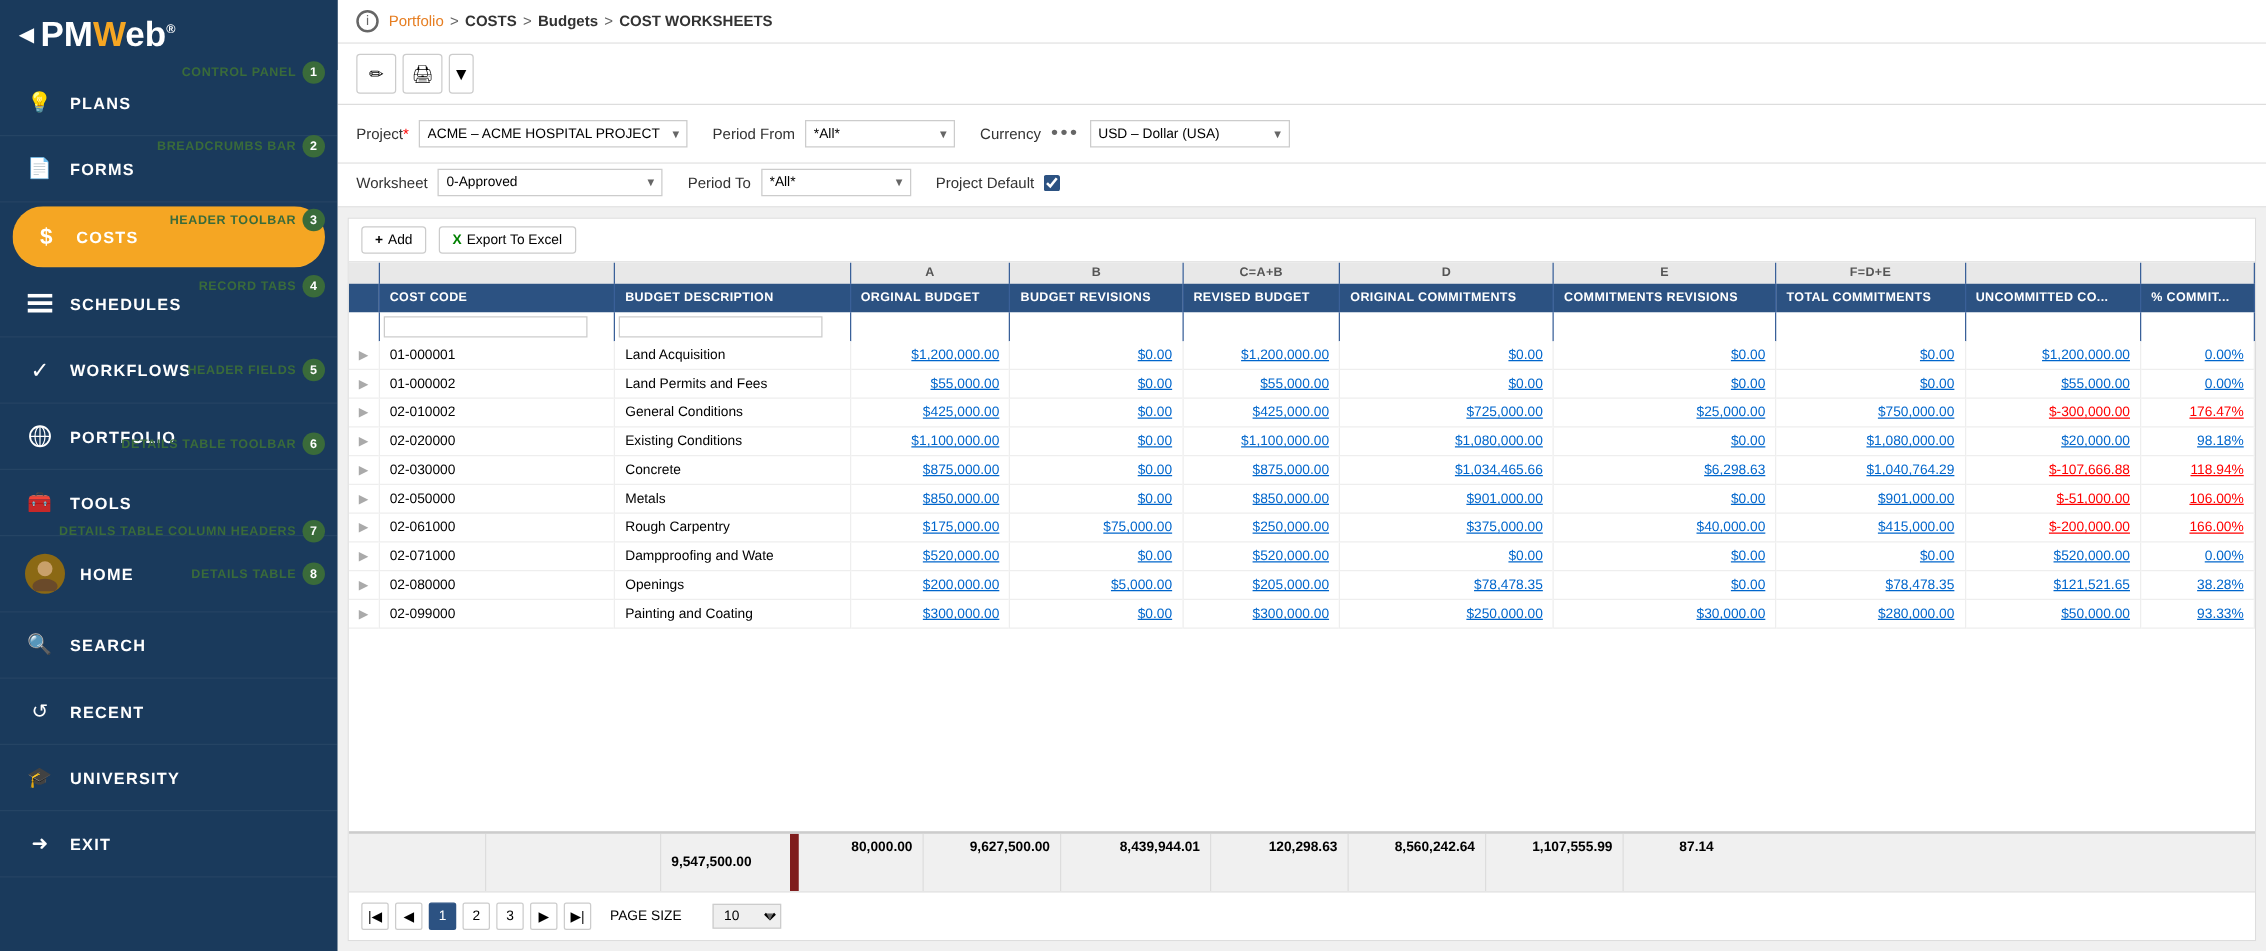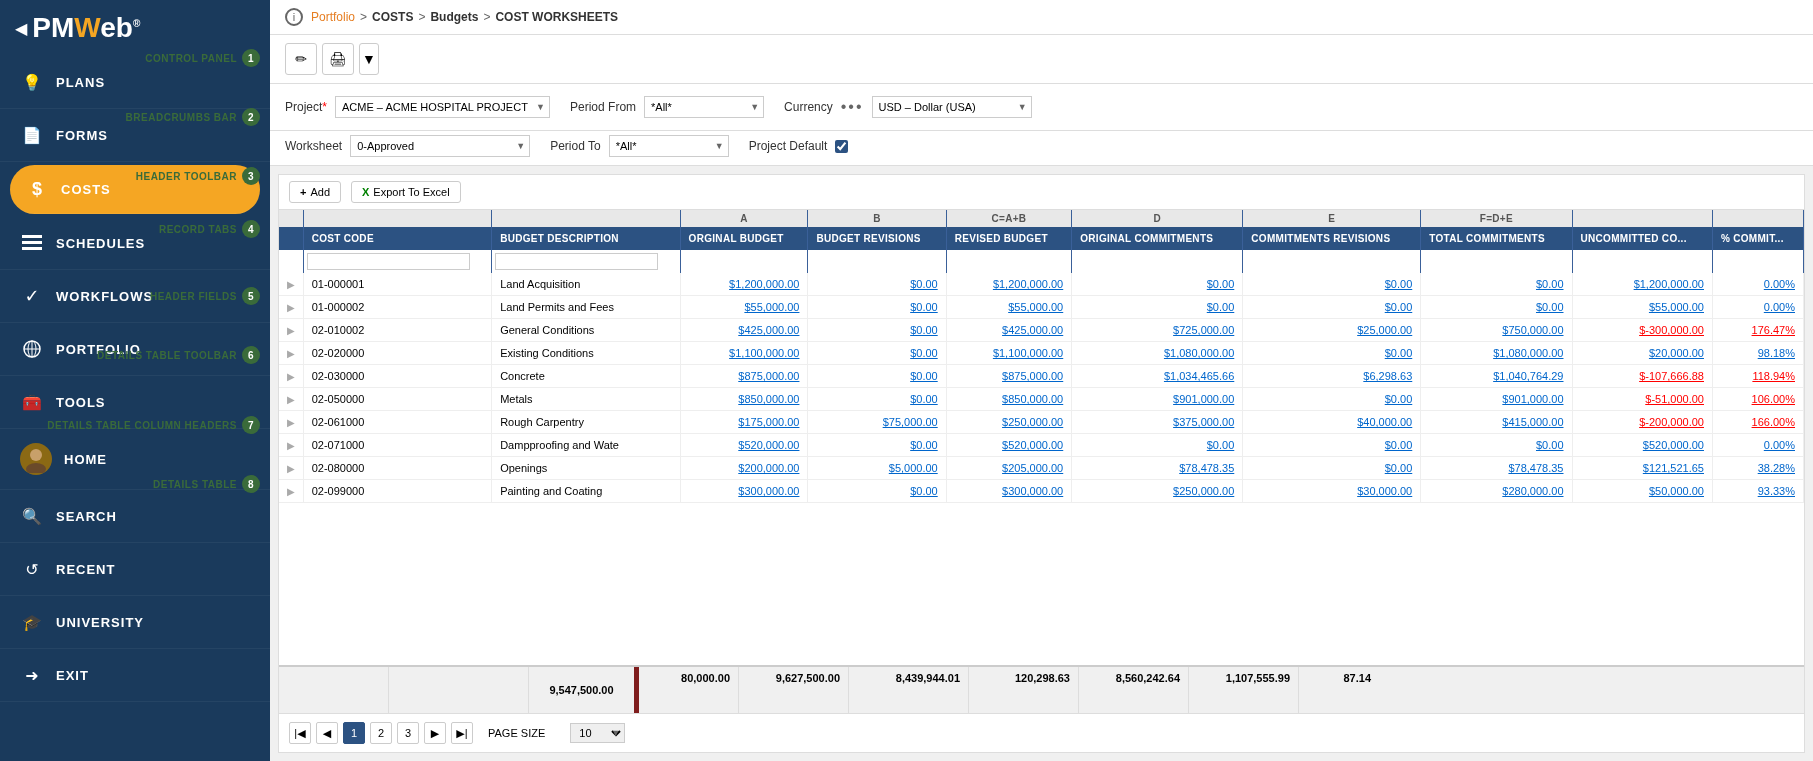--- a/index.html
+++ b/index.html
@@ -449,21 +449,21 @@
       <div class="label-badge">5</div>
     </div>
     <div class="label-item" style="top: 346px;">
       <span>DETAILS TABLE TOOLBAR</span>
       <div class="label-badge">6</div>
     </div>
     <div class="label-item" style="top: 416px;">
       <span>DETAILS TABLE COLUMN HEADERS</span>
       <div class="label-badge">7</div>
     </div>
-    <div class="label-item" style="top: 475px;">
+    <div class="label-item" style="top: 450px;">
       <span>DETAILS TABLE</span>
       <div class="label-badge">8</div>
     </div>
   </div>
 
   <div class="main-content">
 
     <div class="breadcrumb-bar">
       <div class="info-icon">
         <span>i</span>
@@ -727,21 +727,21 @@
     <td class="pct ">93.33%</td>
   </tr>
             </tbody>
         </table>
       </div>
 
       <div style="border-top:2px solid #ccc; background:#f0f0f0; display:flex; font-size:11px; font-weight:bold; overflow:hidden;">
         <div style="width:20px; flex-shrink:0;"></div>
         <div style="min-width:90px; padding:5px 8px; border-right:1px solid #ddd;"></div>
         <div style="min-width:140px; padding:5px 8px; border-right:1px solid #ddd;"></div>
-        <div style="min-width:110px; padding:17px 8px; text-align:center; border-right:5px solid #7f1d1d;">9,547,500.00</div>
+        <div style="min-width:110px; padding:17px 8px; text-align:left; border-right:7px solid #7f1d1d;">9,547,500.00</div>
         <div style="min-width:100px; padding:5px 8px; text-align:right; border-right:1px solid #ddd;">80,000.00</div>
         <div style="min-width:110px; padding:5px 8px; text-align:right; border-right:1px solid #ddd;">9,627,500.00</div>
         <div style="min-width:120px; padding:5px 8px; text-align:right; border-right:1px solid #ddd;">8,439,944.01</div>
         <div style="min-width:110px; padding:5px 8px; text-align:right; border-right:1px solid #ddd;">120,298.63</div>
         <div style="min-width:110px; padding:5px 8px; text-align:right; border-right:1px solid #ddd;">8,560,242.64</div>
         <div style="min-width:110px; padding:5px 8px; text-align:right; border-right:1px solid #ddd;">1,107,555.99</div>
         <div style="min-width:80px; padding:5px 8px; text-align:right;">87.14</div>
       </div>
 
       <div class="pagination">

